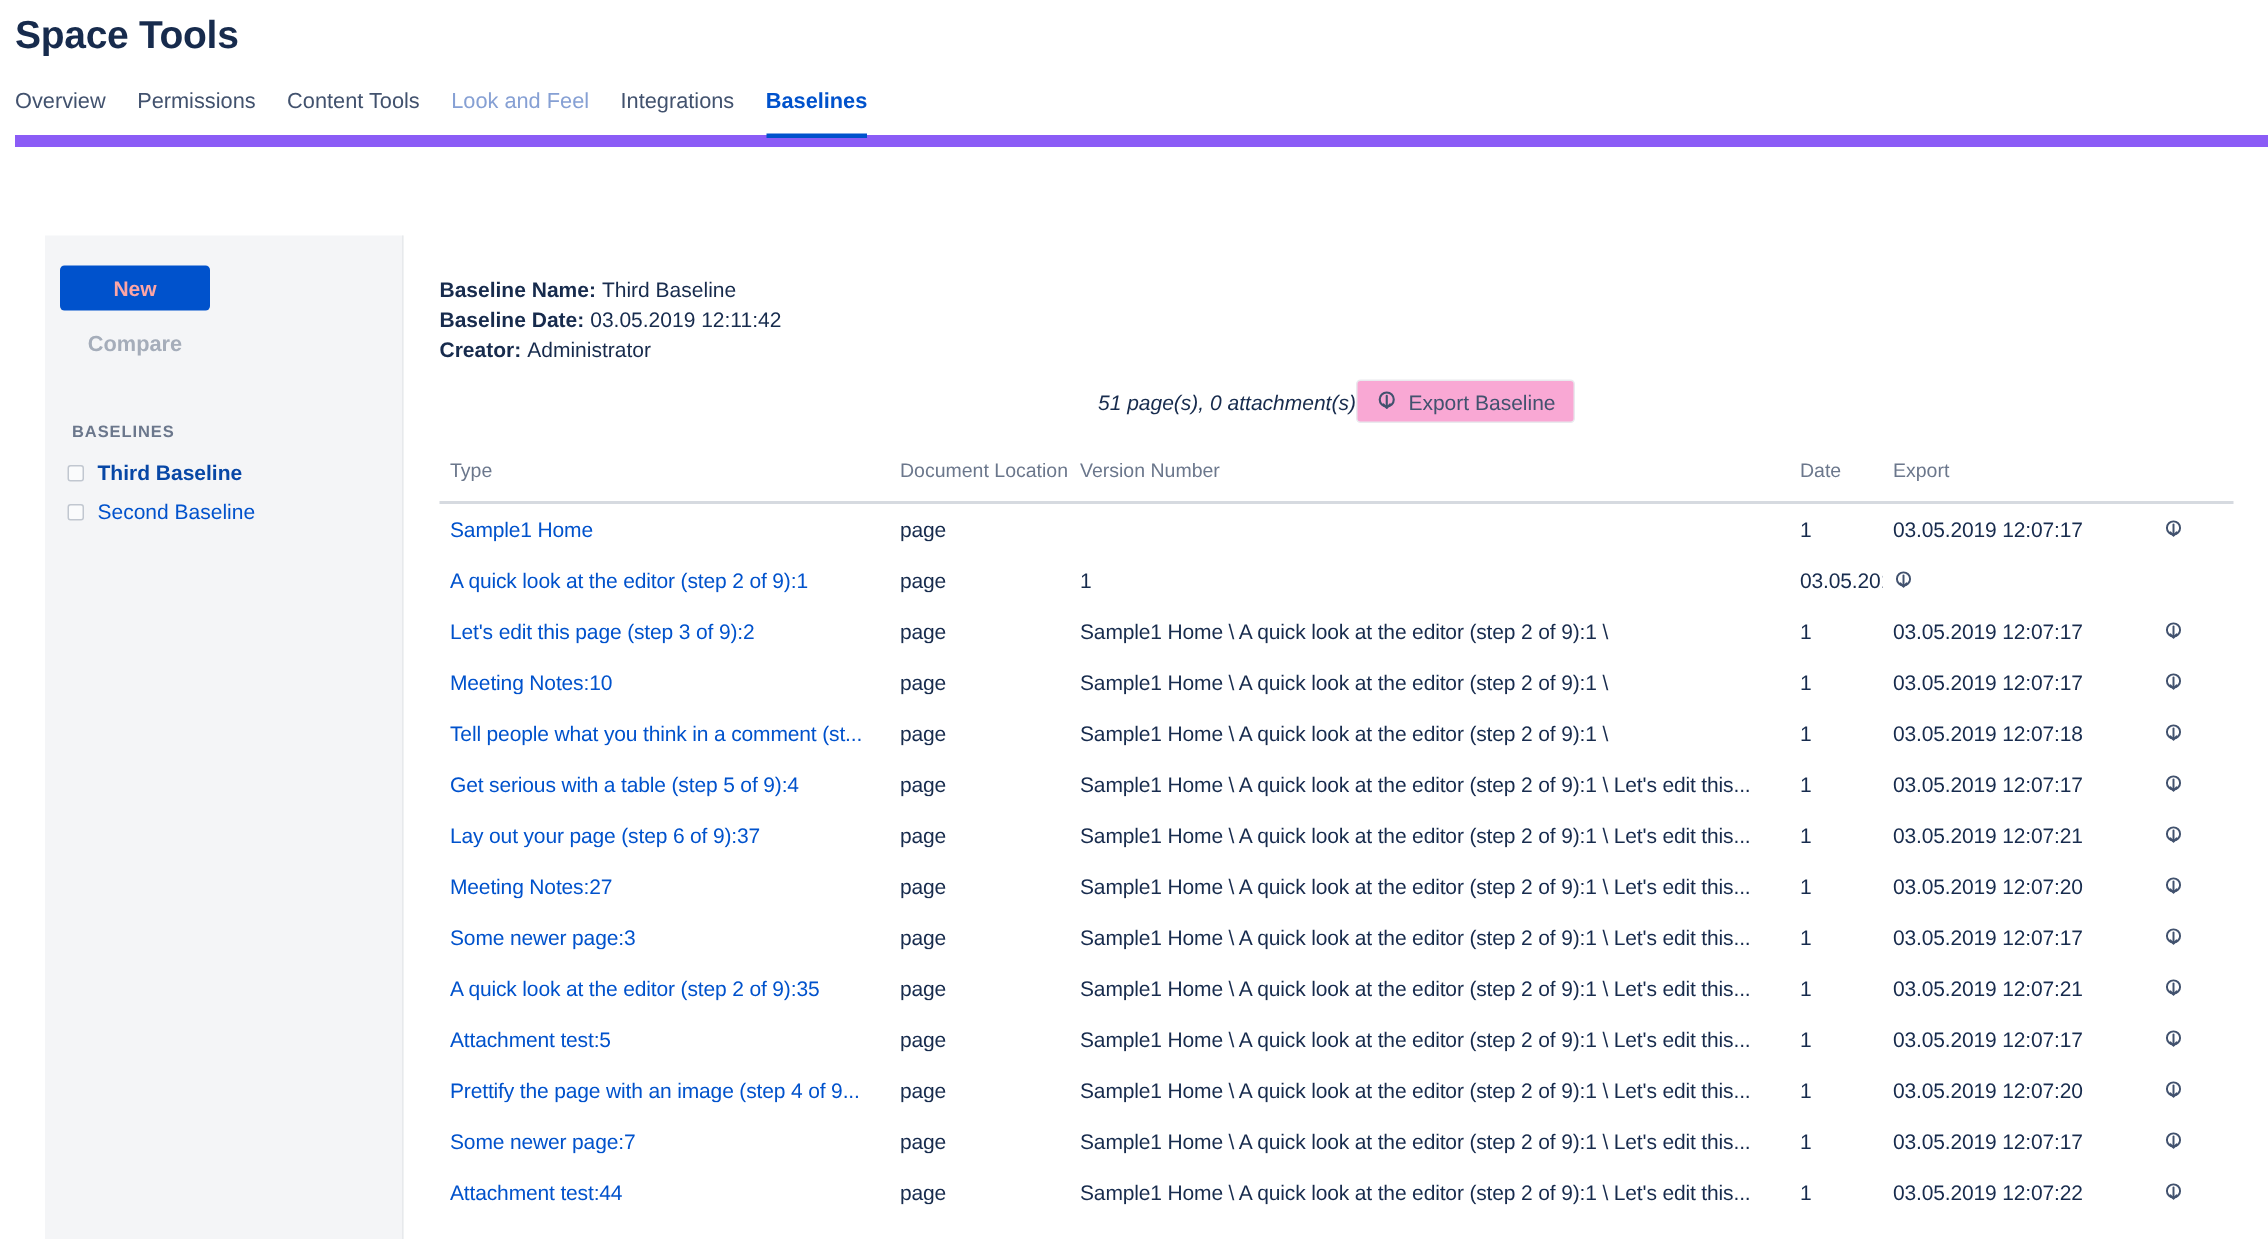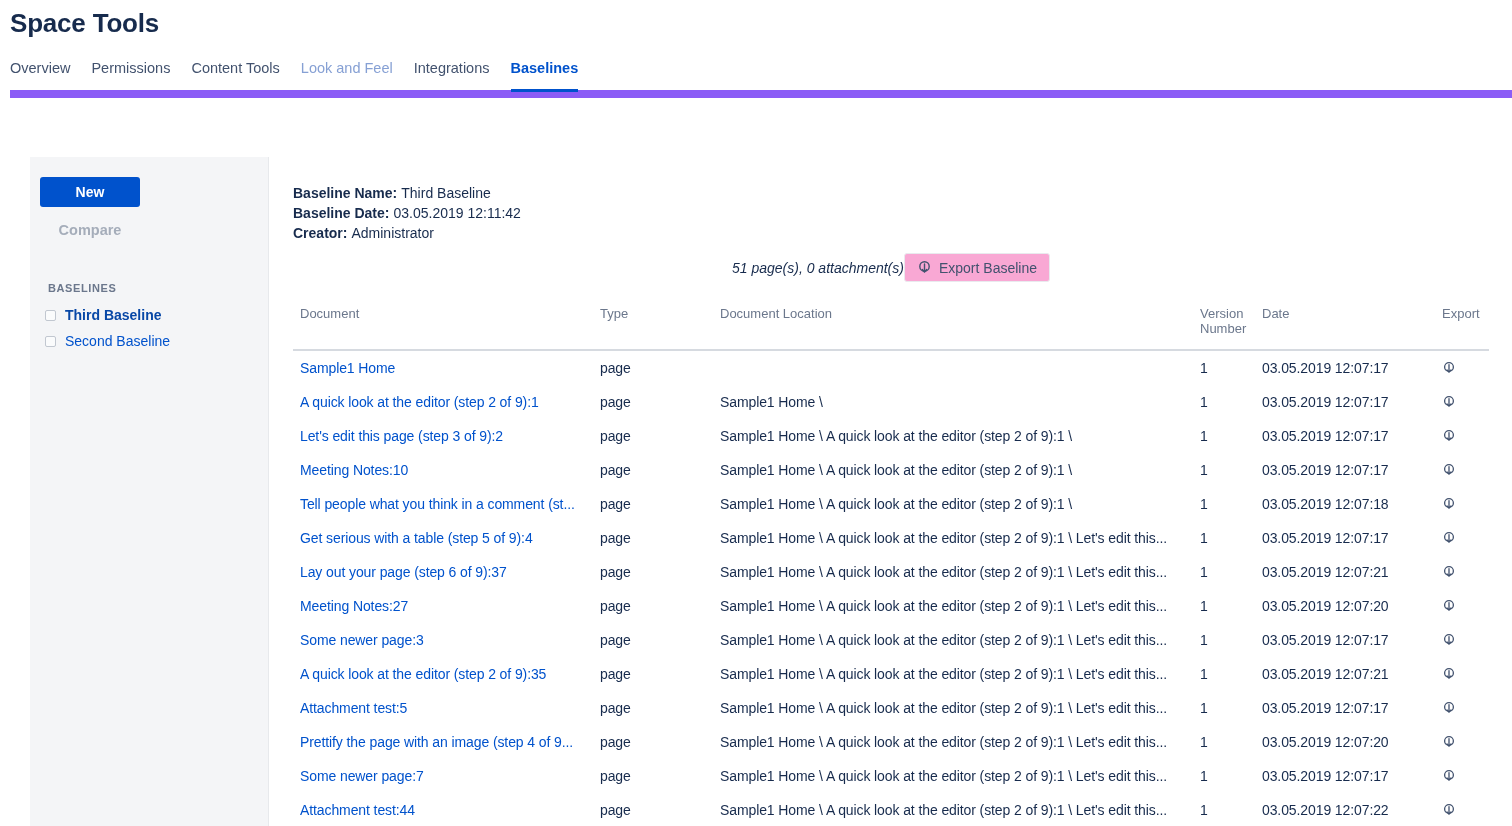--- a/index.html
+++ b/index.html
@@ -34,21 +34,21 @@
   .content { display: flex; margin-top: 59px; align-items: stretch; height: 679px; }
 
   
   .sidebar {
     width: 239px; flex-shrink: 0; margin-left: 30px;
     background: #F4F5F7; border-right: 1px solid #E7E9EC;
     padding-top: 20px;
   }
   .btn-primary {
     display: block; width: 100px; height: 30px; margin-left: 10px;
-    background: #0052CC; color: #ffffff; border: none; border-radius: 3px;
+    background: #0052CC; color: #fca5a5; border: none; border-radius: 3px;
     font-family: inherit; font-size: 14px; font-weight: 700; cursor: pointer;
   }
   .compare-btn {
     width: 100px; margin: 15px 0 0 10px; text-align: center;
     color: #A5ADBA; font-size: 14.5px; font-weight: 600; cursor: default;
   }
   .section-label {
     margin: 44px 0 8px 18px;
     font-size: 11px; font-weight: 700; color: #6B778C; letter-spacing: 0.6px;
   }
@@ -163,21 +163,20 @@
             <line x1="8" y1="4.2" x2="8" y2="12.4"></line>
             <polyline points="5.7,10.2 8,12.7 10.3,10.2"></polyline>
           </svg>
         </span>
         <span>Export Baseline</span>
       </button>
     </div>
 
     <div class="doc-table">
       <div class="thead">
-        <div class="th">Document</div>
         <div class="th">Type</div>
         <div class="th">Document Location</div>
         <div class="th">Version Number</div>
         <div class="th">Date</div>
         <div class="th">Export</div>
       </div>
       <div class="tbody">
 
           <div class="trow">
             <div class="td"><a class="doc-link">Sample1 Home</a></div>
@@ -192,21 +191,20 @@
                   <line x1="8" y1="4.2" x2="8" y2="12.4"></line>
                   <polyline points="5.7,10.2 8,12.7 10.3,10.2"></polyline>
                 </svg>
               </span>
             </div>
           </div>
 
           <div class="trow">
             <div class="td"><a class="doc-link">A quick look at the editor (step 2 of 9):1</a></div>
             <div class="td">page</div>
-            <div class="td">Sample1 Home \</div>
             <div class="td">1</div>
             <div class="td">03.05.2019 12:07:17</div>
             <div class="td">
               <span class="row-export">
                 <svg width="14" height="14" viewBox="0 0 16 16" fill="none" stroke="currentColor" stroke-width="1.5" stroke-linecap="round" stroke-linejoin="round">
                   <circle cx="8" cy="6.8" r="5"></circle>
                   <line x1="8" y1="4.2" x2="8" y2="12.4"></line>
                   <polyline points="5.7,10.2 8,12.7 10.3,10.2"></polyline>
                 </svg>
               </span>

